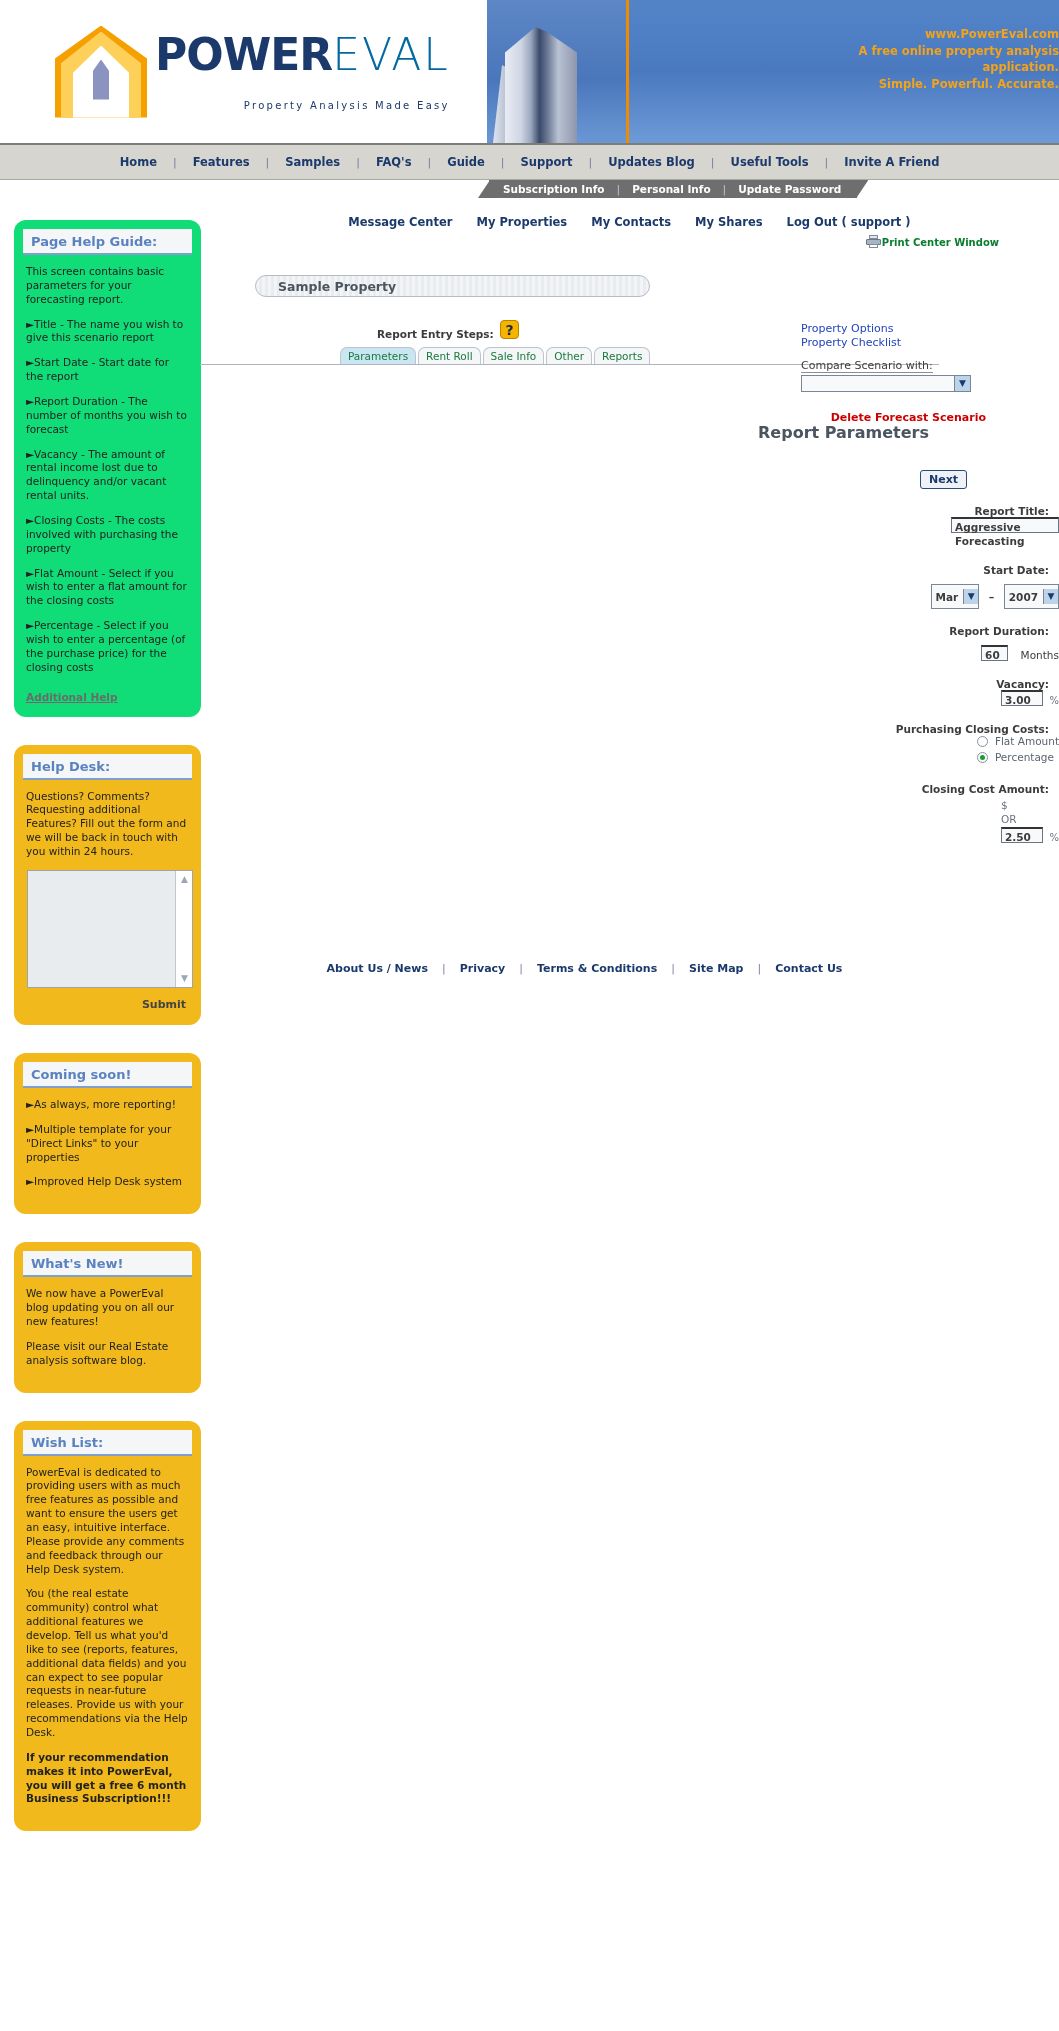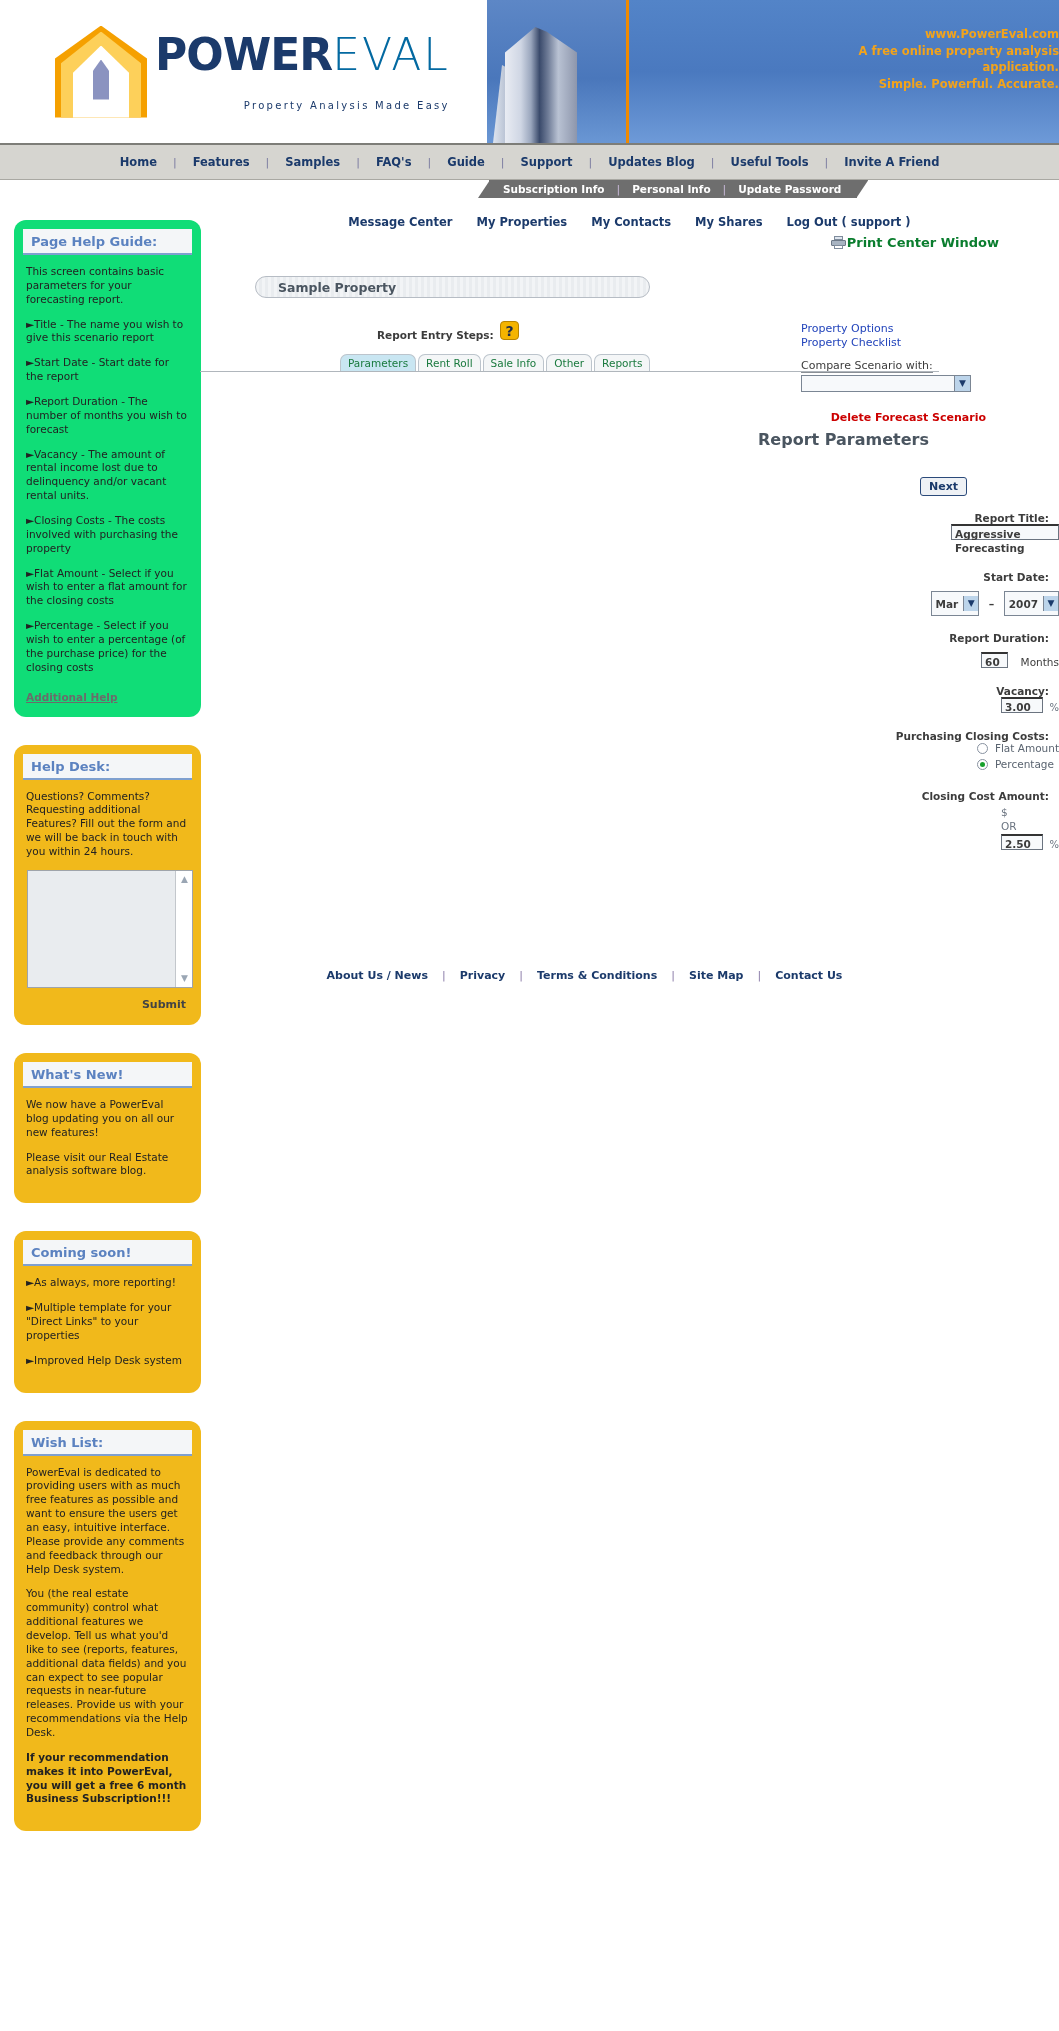--- a/index.html
+++ b/index.html
@@ -155,21 +155,21 @@
     background:#ffffff; border-left:1px solid #c3c7cc;
   }
   .helpdesk-ta .sb .arw { position:absolute; left:2px; width:13px; height:13px; color:#9aa6b4; font-size:9px; text-align:center; line-height:13px; }
   .helpdesk-ta .sb .up { top:2px; }
   .helpdesk-ta .sb .dn { bottom:2px; }
   .submit-link { text-align:right; font-weight:bold; color:#444; font-size:11px; margin-top:10px; padding-right:6px; }
   
   .toplinks { text-align:center; padding-top:13px; }
   .toplinks a { color:#1b3a6b; font-weight:bold; font-size:11.5px; text-decoration:none; margin:0 12px; }
   .printrow { text-align:right; padding:6px 60px 0 0; }
-  .printrow a { color:#0a7d2e; font-weight:bold; font-size:13px; text-decoration:none; }
+  .printrow a { color:#0a7d2e; font-weight:bold; font-size:10px; text-decoration:none; }
   .printer-ico { display:inline-block; width:15px; height:13px; position:relative; vertical-align:-2px; margin-right:1px; }
   .printer-ico .top { position:absolute; left:3px; top:0; width:9px; height:4px; background:#dfe6ef; border:1px solid #7f8c9c; }
   .printer-ico .mid { position:absolute; left:0; top:4px; width:15px; height:6px; background:#a8b4c2; border:1px solid #6d7988; border-radius:1px; }
   .printer-ico .out { position:absolute; left:3px; top:9px; width:9px; height:4px; background:#fff; border:1px solid #7f8c9c; }
   
   .prop-pill {
     margin:26px 0 0 55px;
     width:395px; height:22px;
     border:1px solid #b6bcc4;
     border-radius:11px;
@@ -181,21 +181,21 @@
   
   .steps-row { margin-top:28px; position:relative; height:22px; }
   .steps-label { position:absolute; left:177px; top:3px; font-weight:bold; font-size:10.5px; color:#3c3c3c; }
   .qmark {
     position:absolute; left:300px; top:-5px;
     width:19px; height:19px; border-radius:4px;
     background:#f4b400; border:1px solid #b98400;
     color:#1d2b4a; font-weight:bold; font-size:14px;
     text-align:center; line-height:18px;
   }
-  .tabs { margin-top:6px; margin-left:140px; display:flex; align-items:flex-end; }
+  .tabs { margin-left:140px; display:flex; align-items:flex-end; }
   .tab {
     border:1px solid #bcc4cc; border-bottom:none;
     border-radius:7px 7px 0 0;
     padding:2px 7px 2px 7px;
     margin-right:2px;
     font-size:10.5px; color:#1a7a3e;
     background:#f4f6f7;
   }
   .tab.active { background:#c9e6f2; color:#1a7a3e; }
   .tabs-rule { border-top:1px solid #b0b6bc; margin-left:0; margin-right:120px; }
@@ -348,29 +348,29 @@
           <p>Questions? Comments? Requesting additional Features? Fill out the form and we will be back in touch with you within 24 hours.</p>
           <div class="helpdesk-ta">
             <div class="sb">
               <div class="arw up">▲</div>
               <div class="arw dn">▼</div>
             </div>
           </div>
           <div class="submit-link">Submit</div>
         </div>
         <div class="panel gold">
-          <div class="panel-title">What's New!</div>
-          <p>We now have a PowerEval blog updating you on all our new features!</p>
-          <p>Please visit our Real Estate analysis software blog.</p>
-        </div>
-        <div class="panel gold">
           <div class="panel-title">Coming soon!</div>
           <p class="bullet">As always, more reporting!</p>
           <p class="bullet">Multiple template for your "Direct Links" to your properties</p>
           <p class="bullet">Improved Help Desk system</p>
+        </div>
+        <div class="panel gold">
+          <div class="panel-title">What's New!</div>
+          <p>We now have a PowerEval blog updating you on all our new features!</p>
+          <p>Please visit our Real Estate analysis software blog.</p>
         </div>
         <div class="panel gold">
           <div class="panel-title">Wish List:</div>
           <p>PowerEval is dedicated to providing users with as much free features as possible and want to ensure the users get an easy, intuitive interface. Please provide any comments and feedback through our Help Desk system.</p>
           <p>You (the real estate community) control what additional features we develop. Tell us what you'd like to see (reports, features, additional data fields) and you can expect to see popular requests in near-future releases. Provide us with your recommendations via the Help Desk.</p>
           <p class="emph">If your recommendation makes it into PowerEval, you will get a free 6 month Business Subscription!!!</p>
         </div>
       </div>
 
     <div class="content">

